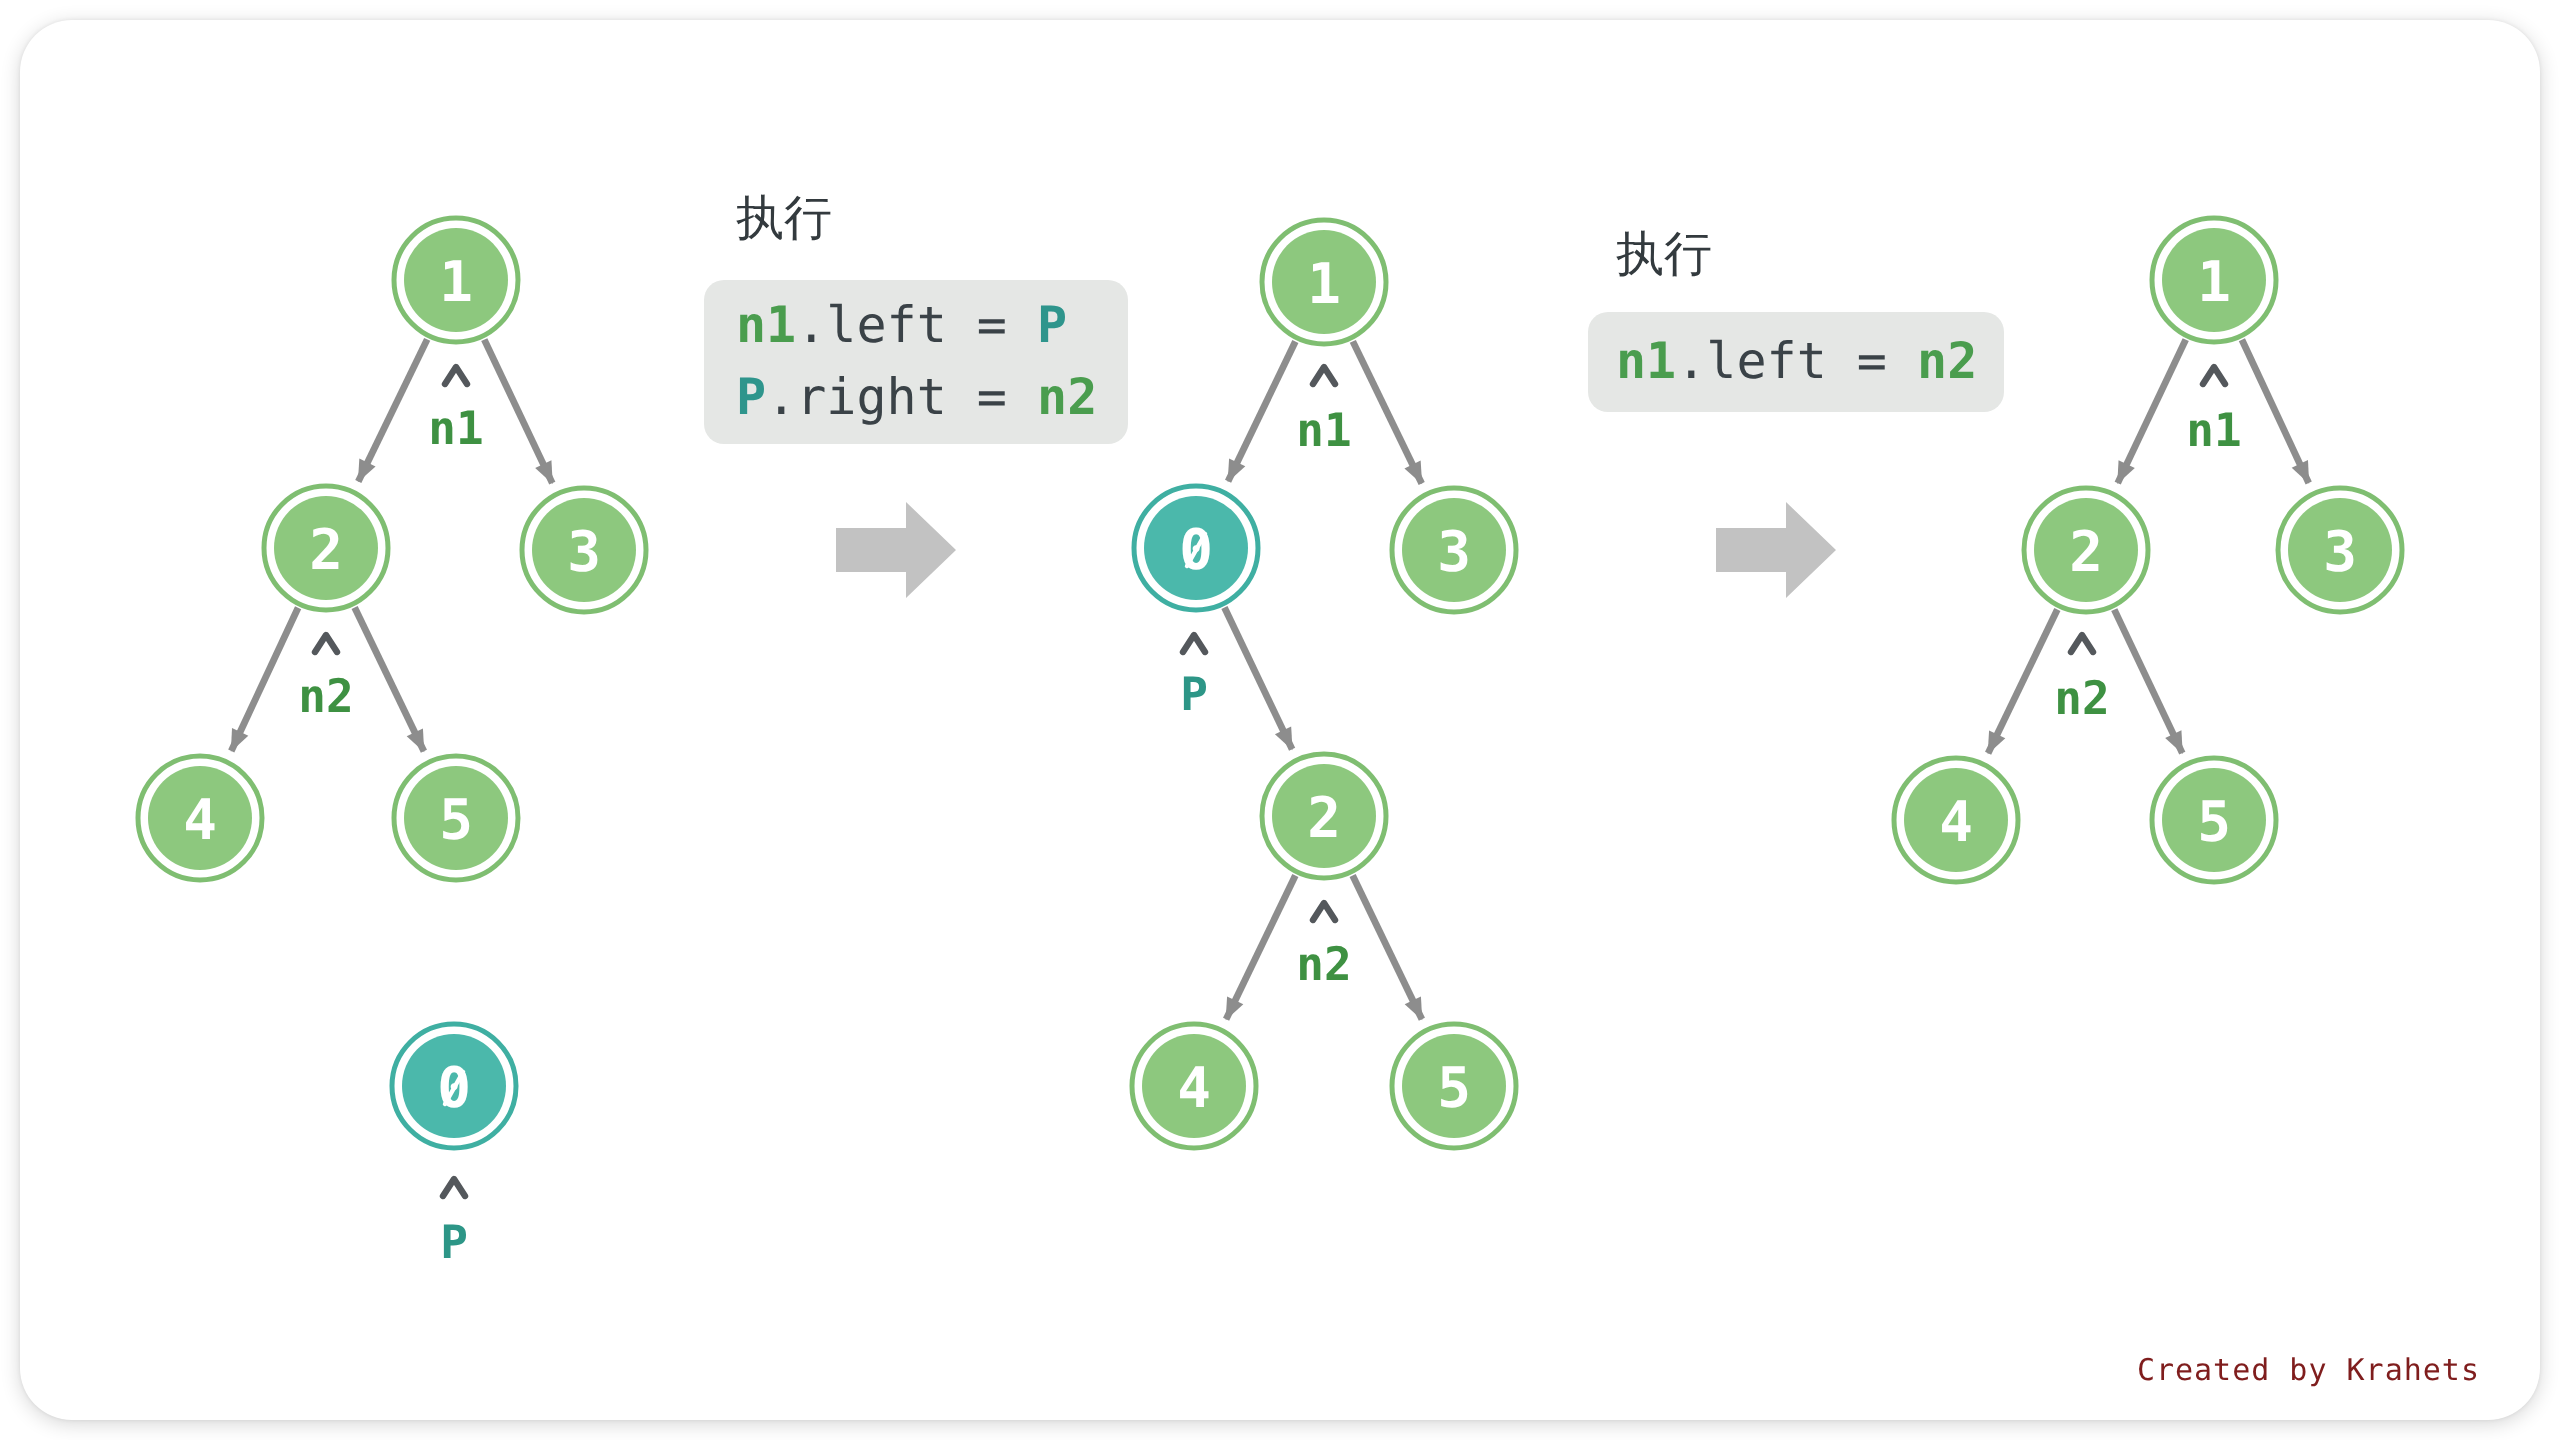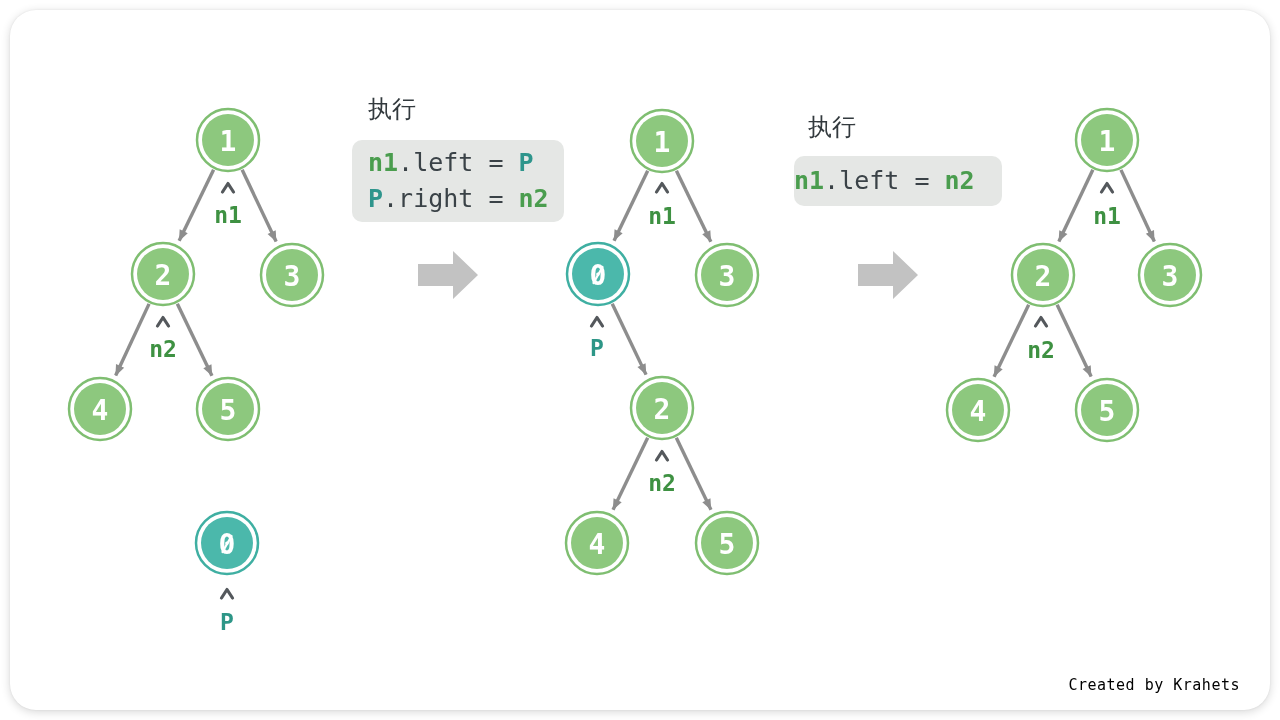--- a/index.html
+++ b/index.html
@@ -13,21 +13,21 @@
               color:#333a3e;font-family:"DejaVu Sans",sans-serif;white-space:nowrap;}
   .code-box{position:absolute;background:#e5e7e5;border-radius:10px;
             font-family:"DejaVu Sans Mono",monospace;font-size:25px;
             white-space:pre;box-sizing:border-box;}
   .code-line{line-height:36px;height:36px;}
   .tok-plain{color:#3a4247;font-weight:normal;}
   .tok-green{color:#4a9d4e;font-weight:bold;}
   .tok-teal{color:#2e958c;font-weight:bold;}
   .watermark{position:absolute;right:40px;top:676px;
              font-family:"DejaVu Sans Mono",monospace;font-size:15px;
-             color:#000000;letter-spacing:0.5px;}
+             color:#7f1d1d;letter-spacing:0.5px;}
 </style>
 </head>
 <body>
 
 <div class="stage">
   <div class="card"></div>
 
   <svg id="diagram-svg" viewBox="0 0 1280 720">
       <defs>
         <marker id="ah" markerUnits="userSpaceOnUse" markerWidth="13" markerHeight="11" refX="11" refY="5" orient="auto">
@@ -126,17 +126,17 @@
       <polygon points="858,264 893,264 893,251 918,275 893,299 893,286 858,286" fill="#c2c2c2"></polygon>
     </svg>
 
   <div id="cb0">
     <div class="exec-title" id="cb0-title" style="left: 368px; top: 95px;">执行</div>
     <div class="code-box" id="cb0-box" style="left: 352px; top: 140px; width: 212px; height: 82px; padding-top: 5px; padding-left: 16px;"><div class="code-line"><span class="tok-green">n1</span><span class="tok-plain">.left = </span><span class="tok-teal">P</span></div><div class="code-line"><span class="tok-teal">P</span><span class="tok-plain">.right = </span><span class="tok-green">n2</span></div></div>
   </div>
 
   <div id="cb1">
     <div class="exec-title" id="cb1-title" style="left: 808px; top: 113px;">执行</div>
-    <div class="code-box" id="cb1-box" style="left: 794px; top: 156px; width: 208px; height: 50px; padding-top: 7px; "><div class="code-line"><span class="tok-green">n1</span><span class="tok-plain">.left = </span><span class="tok-green">n2</span></div></div>
+    <div class="code-box" id="cb1-box" style="left: 794px; top: 156px; width: 208px; height: 50px; padding-top: 7px; padding-left: 14px;"><div class="code-line"><span class="tok-green">n1</span><span class="tok-plain">.left = </span><span class="tok-green">n2</span></div></div>
   </div>
 
   <div class="watermark">Created by Krahets</div>
 </div>
 
 </body></html>

